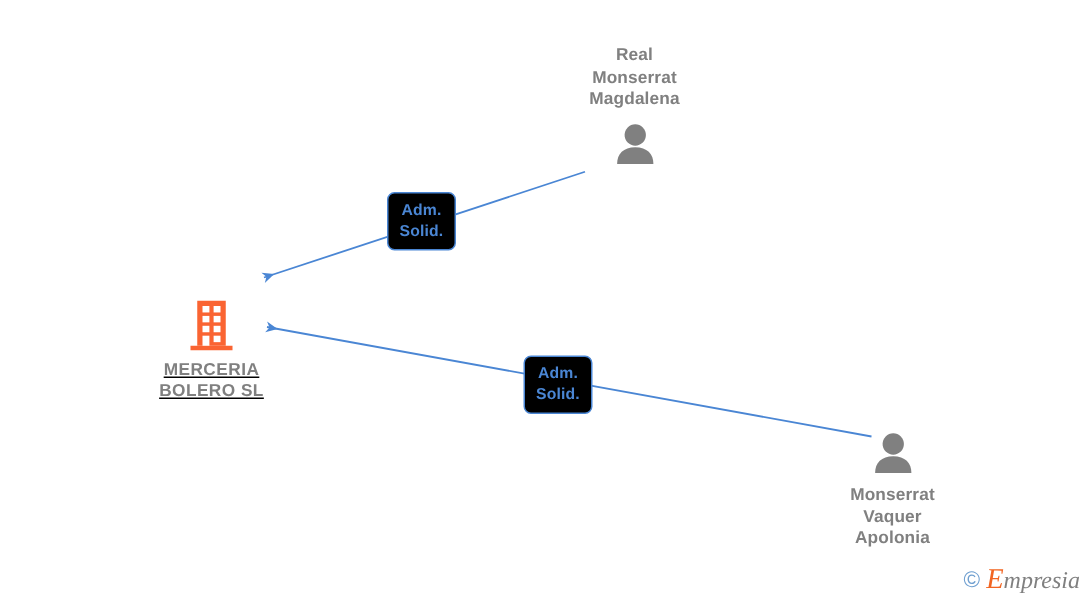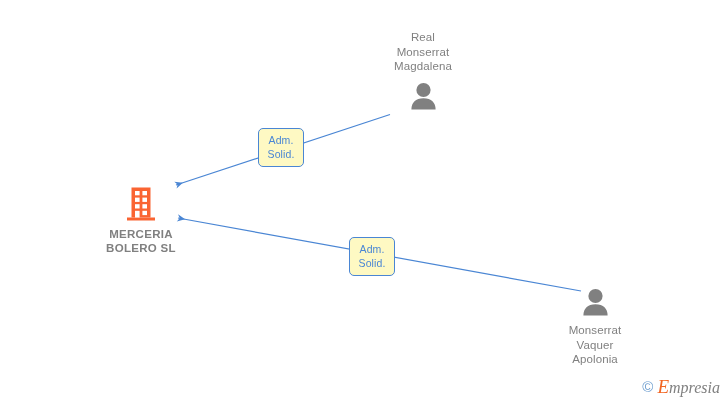--- a/index.html
+++ b/index.html
@@ -49,20 +49,21 @@
     width: 27px;
     height: 28px;
   }
   .person-label {
     display: block;
     color: #808080;
     font-size: 11.5px;
     line-height: 14.5px;
     letter-spacing: .1px;
     white-space: pre-line;
+    font-weight: bold;
   }
 
   .person-node.top     .person-label { margin-bottom: 8px; }
   .person-node.bottom  .person-label { margin-top: 7px; }
 
   
   .company-node { width: 160px; }
   .company-icon {
     display: block;
     margin: 0 auto;
@@ -77,30 +78,31 @@
     font-weight: bold;
     line-height: 14px;
     letter-spacing: .3px;
     white-space: pre-line;
   }
 
   
   .edge-label {
     position: absolute;
     box-sizing: border-box;
-    background: #fef9c3;
+    background: #000000;
     border: 1px solid #4a86d4;
     border-radius: 5px;
     color: #4a86d4;
     font-size: 10.5px;
     line-height: 14px;
     text-align: center;
     padding: 4px 6px 5px;
     white-space: pre-line;
     letter-spacing: .1px;
+    font-weight: bold;
   }
 
   
   #watermark {
     position: absolute;
     right: 8px;
     bottom: 4px;
     display: flex;
     align-items: center;
     gap: 4px;
@@ -142,21 +144,21 @@
   <div class="node person-node top" style="left:343px; top:30px;">
     <span class="person-label">Real
 Monserrat
 Magdalena</span>
     <svg class="person-icon" viewBox="0 0 27 28" xmlns="http://www.w3.org/2000/svg">
       <circle cx="13.5" cy="8" r="7.1" fill="#808080"></circle>
       <path d="M13.5,16.2 C5.6,16.2 1.4,20.6 1.4,27.4 L25.6,27.4 C25.6,20.6 21.4,16.2 13.5,16.2 Z" fill="#808080"></path>
     </svg>
   </div>
 
-  <div class="node company-node" style="left:61px; top:185px;">
+  <div class="node company-node" style="left:61px; top:198px;text-decoration:underline;">
     <svg class="company-icon" viewBox="0 0 30 36" xmlns="http://www.w3.org/2000/svg">
 
       <rect x="5.5" y="2.5" width="19" height="30" fill="#fa6432"></rect>
 
       <rect x="1" y="32.5" width="28" height="3" fill="#fa6432"></rect>
 
       <rect x="9" y="6" width="4.6" height="4.3" fill="#ffffff"></rect>
       <rect x="16.4" y="6" width="4.6" height="4.3" fill="#ffffff"></rect>
       <rect x="9" y="12.6" width="4.6" height="4.3" fill="#ffffff"></rect>
       <rect x="16.4" y="12.6" width="4.6" height="4.3" fill="#ffffff"></rect>

